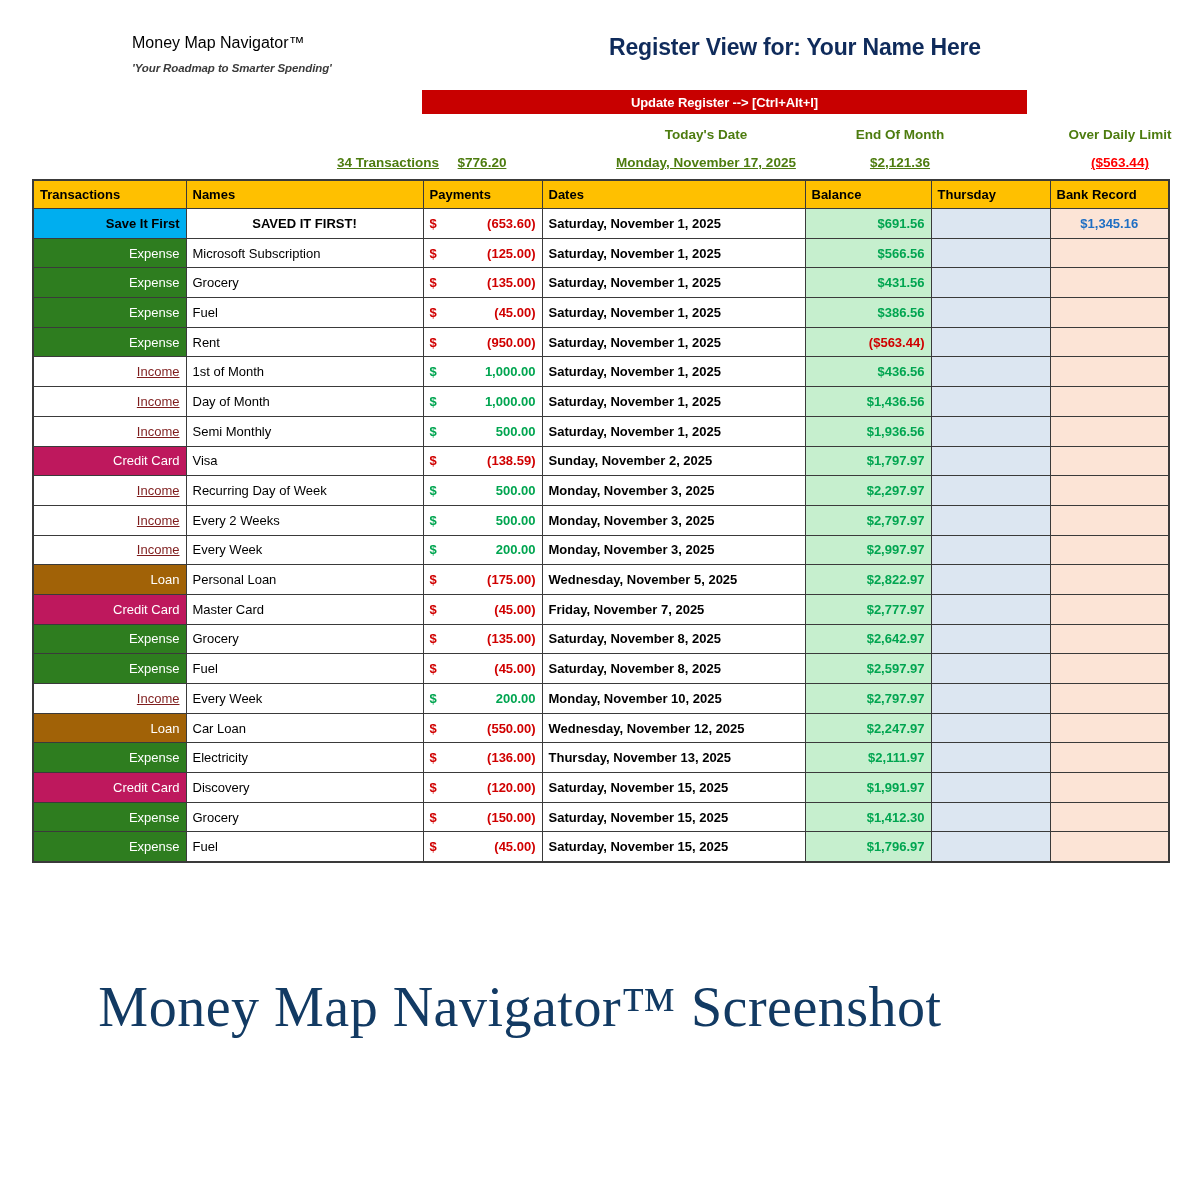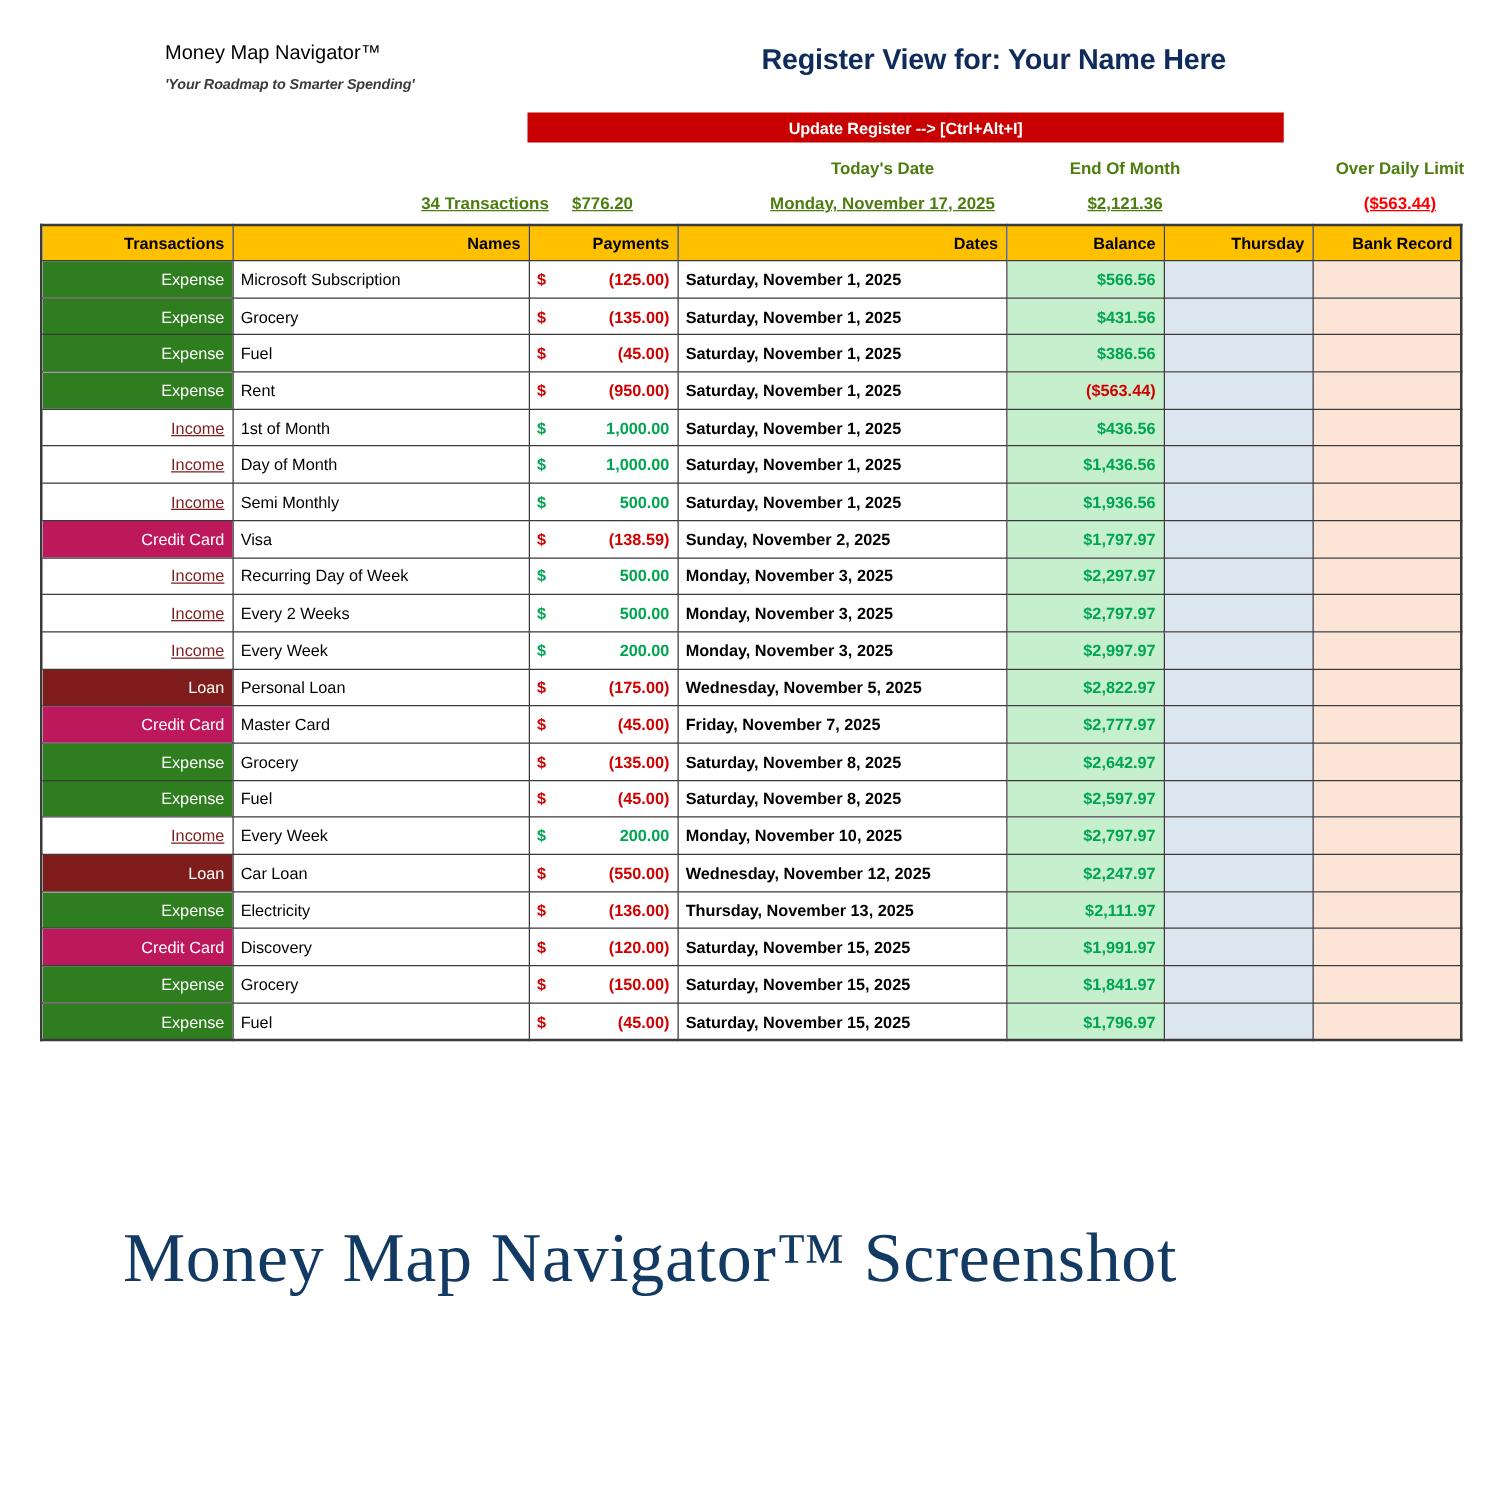--- a/index.html
+++ b/index.html
@@ -101,21 +101,21 @@
     border: 1px solid #3A3A3A;
     padding: 0 6px;
     height: 28.7px;
     overflow: hidden;
     white-space: nowrap;
   }
   #register thead th {
     background: #FFC000;
     color: #000000;
     font-weight: bold;
-    text-align: right;
+    text-align: left;
     height: 27px;
     border-color: #3A3A3A;
     font-size: 13px;
   }
 
   
   col.c-cat   { width: 153px; }
   col.c-name  { width: 237px; }
   col.c-pay   { width: 119px; }
   col.c-date  { width: 263px; }
@@ -125,21 +125,21 @@
 
   
   td.cat {
     text-align: right;
     padding-right: 10px;
     font-size: 13px;
   }
   td.cat.cat-expense    { background: #2E7D1F; color: #ffffff; margin-left: 44px; }
   td.cat.cat-income     { background: #ffffff; color: #7f1d1d; text-decoration: underline; }
   td.cat.cat-credit     { background: #be185d; color: #ffffff; }
-  td.cat.cat-loan       { background: #7f1d1d; color: #ffffff; margin-left: 16px; }
+  td.cat.cat-loan       { background: #a16207; color: #ffffff; margin-left: 16px; }
   td.cat.cat-save       { background: #00AEEF; color: #000000; font-weight: bold; }
 
   td.nm { text-align: left; background: #ffffff; color: #000000; }
   td.nm.bold-center { text-align: center; font-weight: bold; }
 
   
   td.pay {
     background: #ffffff;
     padding: 0 5px;
     font-weight: bold;
@@ -233,20 +233,34 @@
       <th>Names</th>
       <th>Payments</th>
       <th>Dates</th>
       <th>Balance</th>
       <th>Thursday</th>
       <th>Bank Record</th>
     </tr>
   </thead>
   <tbody id="register-body">
       <tr>
+        <td class="cat cat-save">Save It First</td>
+        <td class="nm bold-center">SAVED IT FIRST!</td>
+        <td class="pay">
+          <div class="pay-wrap">
+            <span class="amt-neg">$</span>
+            <span class="amt-neg">(653.60)</span>
+          </div>
+        </td>
+        <td class="dt">Saturday, November 1, 2025</td>
+        <td class="bal">$691.56</td>
+        <td class="dep"></td>
+        <td class="bank">$1,345.16</td>
+      </tr>
+      <tr>
         <td class="cat cat-expense">Expense</td>
         <td class="nm">Microsoft Subscription</td>
         <td class="pay">
           <div class="pay-wrap">
             <span class="amt-neg">$</span>
             <span class="amt-neg">(125.00)</span>
           </div>
         </td>
         <td class="dt">Saturday, November 1, 2025</td>
         <td class="bal">$566.56</td>
@@ -508,21 +522,21 @@
       <tr>
         <td class="cat cat-expense">Expense</td>
         <td class="nm">Grocery</td>
         <td class="pay">
           <div class="pay-wrap">
             <span class="amt-neg">$</span>
             <span class="amt-neg">(150.00)</span>
           </div>
         </td>
         <td class="dt">Saturday, November 15, 2025</td>
-        <td class="bal">$1,841.97</td>
+        <td class="bal">$1,412.30</td>
         <td class="dep"></td>
         <td class="bank"></td>
       </tr>
       <tr>
         <td class="cat cat-expense">Expense</td>
         <td class="nm">Fuel</td>
         <td class="pay">
           <div class="pay-wrap">
             <span class="amt-neg">$</span>
             <span class="amt-neg">(45.00)</span>

